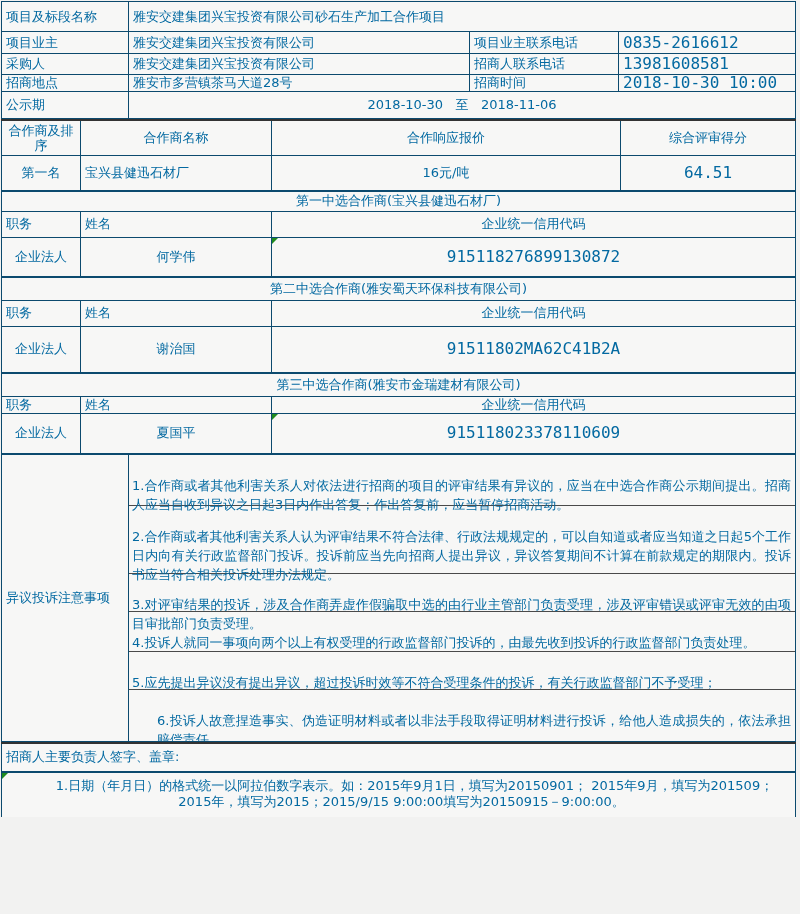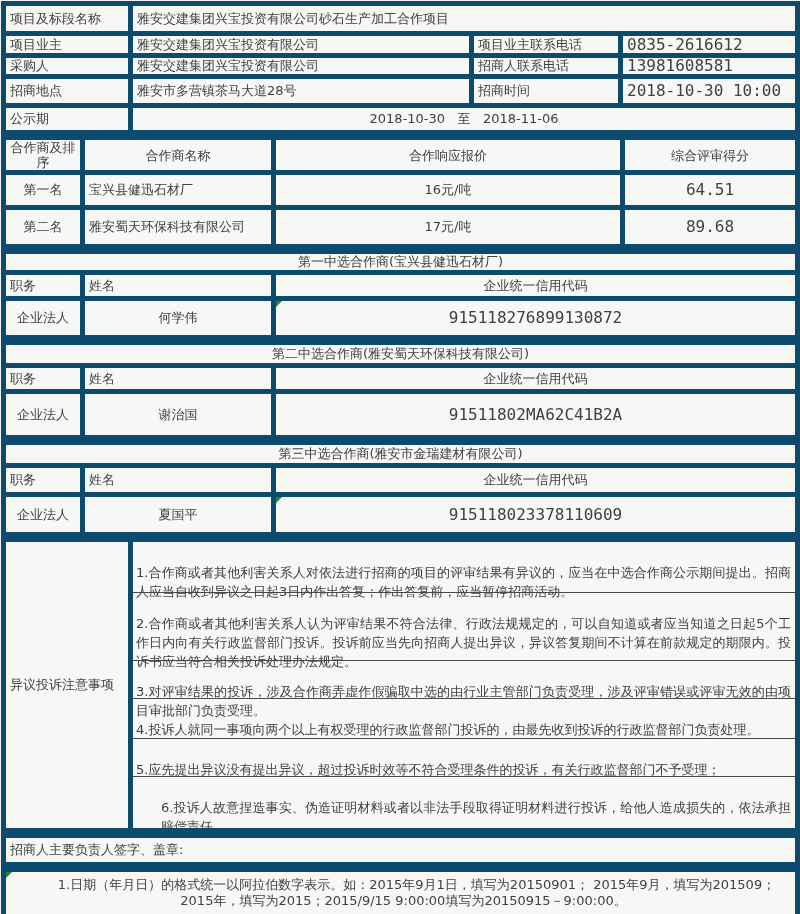--- a/index.html
+++ b/index.html
@@ -5,28 +5,28 @@
   html,body{margin:0;padding:0;}
   body{
     width:800px;height:914px;
     background:#f2f2f1;
     font-family:"DejaVu Sans",sans-serif;
     color:#1b1b1b;
     -webkit-font-smoothing:none;
   }
   .sheet{width:794px;margin:1px 0 0 1px;background:#f7f7f6;}
   table{border-collapse:collapse;table-layout:fixed;width:794px;background:#f7f7f6;}
-  td{border:5px solid #0c4a6e;padding:0 4px;font-size:13px;line-height:16px;
-     overflow:hidden;box-sizing:border-box;vertical-align:middle;color:#404040;}
+  td{border:1px solid #0c4a6e;padding:0 4px;font-size:13px;line-height:16px;
+     overflow:hidden;box-sizing:border-box;vertical-align:middle;color:#0369a1;}
   .label{ text-align:left;}
   .center{text-align:center;}
   .num{font-family:"DejaVu Sans Mono",monospace;font-size:16px;letter-spacing:0;}
   .pre{white-space:pre;margin-left:27px;}
   
-  .h30{height:30px}.h22{height:22px}.h21{height:21px}.h29{height:29px}.h27{height:27px}
+  .h30{height:30px}.h22{height:22px}.h21{height:21px}.h29{height:17px}.h27{height:27px}
   .h35{height:35px}.h39{height:39px}.h41{height:41px}
   .h20{height:20px}.h26{height:26px}.h23{height:23px}.h46{height:46px}.h40{height:40px}
   .title-row td{font-size:13px;text-align:center;}
   .rank-head td{text-align:center;line-height:15px;}
   .corner{position:relative;text-align:center;}
   .tri{
     position:absolute;top:0;left:0;width:0;height:0;
     border-top:6px solid #1f8a1f;border-right:6px solid transparent;
   }
   
@@ -100,26 +100,20 @@
       <td class="h35">合作商名称</td>
       <td class="h35">合作响应报价</td>
       <td class="h35">综合评审得分</td>
     </tr>
     <tr>
       <td class="h35 center">第一名</td>
       <td class="h35">宝兴县健迅石材厂</td>
       <td class="h35 center">16元/吨</td>
       <td class="h35 center num">64.51</td>
     </tr>
-    <tr>
-      <td class="h39 center">第二名</td>
-      <td class="h39">雅安蜀天环保科技有限公司</td>
-      <td class="h39 center">17元/吨</td>
-      <td class="h39 center num">89.68</td>
-    </tr>
   </tbody>
     </table>
 
   <table>
     <colgroup>
         <col style="width:79px">
         <col style="width:191px">
         <col style="width:524px">
       </colgroup>
     <tbody>

